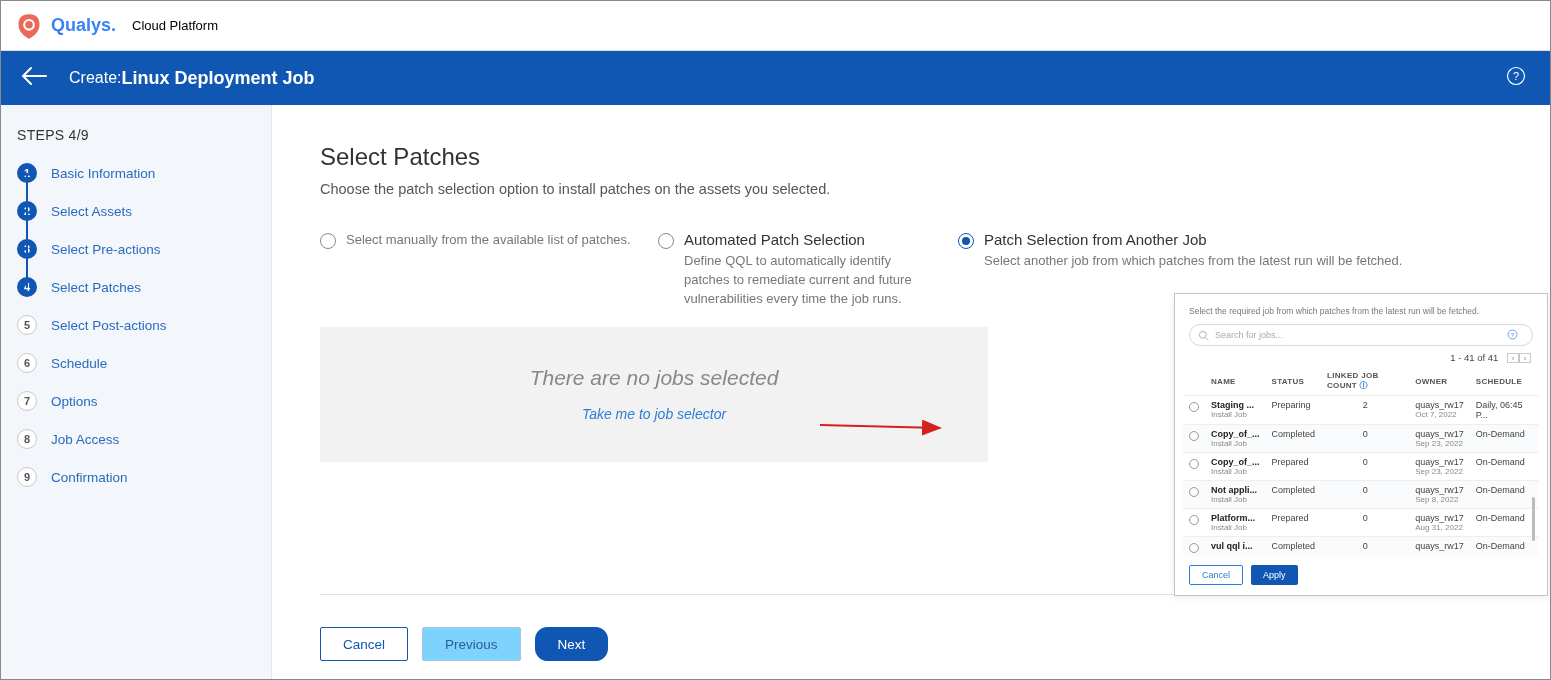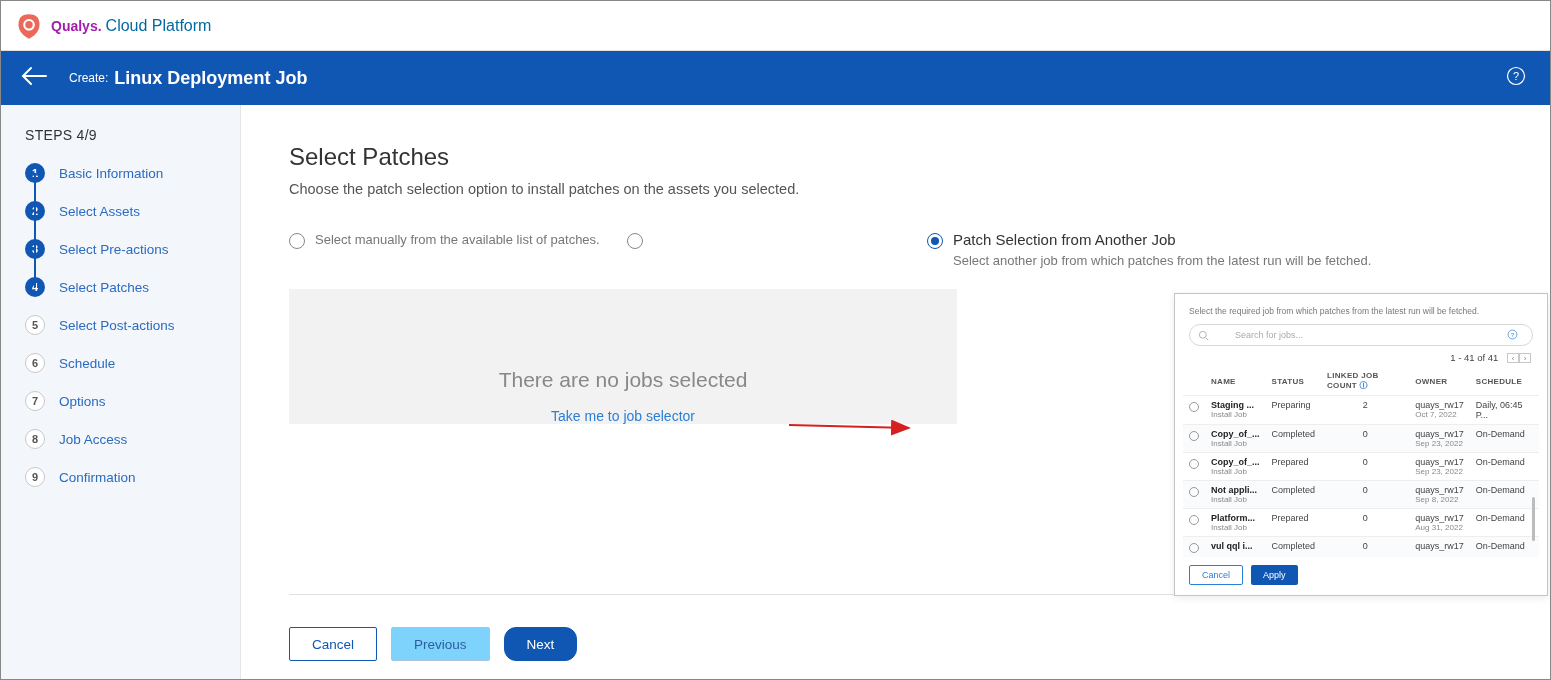--- a/index.html
+++ b/index.html
@@ -19,46 +19,46 @@
     background: #fff;
     border-bottom: 1px solid #e0e0e0;
     display: flex;
     align-items: center;
     padding: 0 14px;
   }
   .brand-logo {
     width: 28px; height: 28px;
     margin-right: 8px;
   }
-  .brand-name { font-size: 14px; font-weight: 600; color: #a21caf; }
-  .brand-sub { font-size: 16px; color: #0369a1; margin-left: 4px; }
+  .brand-name { font-size: 18px; font-weight: 600; color: #3b82f6; }
+  .brand-sub { font-size: 13px; color: #000000; margin-left: 16px; }
 
   
   .blue-header {
     background: #1057b3;
     height: 54px;
     display: flex;
     align-items: center;
     color: #fff;
     padding: 0 20px;
     position: relative;
   }
   .back-arrow { margin-right: 22px; cursor: pointer; }
-  .blue-title-prefix { font-size: 12px; font-weight: 400; margin-right: 6px; }
+  .blue-title-prefix { font-size: 16px; font-weight: 400; }
   .blue-title-main { font-size: 18px; font-weight: 700; }
   .help-circle { position: absolute; right: 24px; top: 50%; transform: translateY(-50%); cursor: pointer; }
 
   
   .layout { display: flex; height: calc(100% - 104px); }
 
   
   .sidebar {
-    width: 240px;
+    width: 271px;
     background: #f3f6fb;
-    padding: 22px 24px;
+    padding: 22px 16px;
     border-right: 1px solid #e5e5e5;
   }
   .steps-label { font-size: 14px; color: #333; letter-spacing: .3px; margin-bottom: 20px; }
   .step-list { position: relative; }
   .step-item {
     display: flex;
     align-items: center;
     margin-bottom: 18px;
     cursor: pointer;
   }
@@ -107,22 +107,23 @@
   .radio-btn.selected { border-color: #1057b3; }
   .radio-dot { width:8px; height:8px; border-radius:50%; background:#1057b3; }
   .radio-label { font-size: 15px; color: #333; margin-bottom: 4px; }
   .radio-desc { font-size: 13px; color: #777; line-height: 1.45; }
 
   .gray-panel {
     background: #f2f2f2;
     width: 668px;
     height: 135px;
     display: flex; flex-direction: column;
-    align-items: center; justify-content: flex-end;
+    align-items: center; justify-content: center;
     gap: 16px;
+    font-style: italic;
   }
   .gray-panel-title { font-size: 21px; color: #888; }
   .gray-panel-link { font-size: 14px; color: #2b7ed6; cursor: pointer; }
 
   .footer-buttons {
     border-top: 1px solid #e0e0e0;
     padding-top: 32px;
     display: flex;
     gap: 14px;
     margin-top: auto;
@@ -147,21 +148,21 @@
     box-shadow: 0 2px 8px rgba(0,0,0,0.08);
     padding: 12px 8px 10px 8px;
     font-size: 10.5px;
   }
   .popup-title { font-size: 13px; color: #333; margin: 0 6px 4px 6px; }
   .popup-sub { font-size: 8.5px; color: #777; margin: 0 6px 8px 6px; }
   .popup-search {
     margin: 0 6px 6px 6px;
     border: 1px solid #d8d8d8; border-radius: 12px;
     height: 22px; display:flex; align-items:center; padding: 0 8px;
-    font-size: 9px; color: #aaa; gap: 20px;
+    font-size: 9px; color: #aaa;
   }
   .popup-search svg { margin-right: 6px; }
   .popup-search-help { margin-left:auto; color:#2b7ed6; font-size:10px; }
   .popup-count { text-align:right; font-size:9.5px; color:#444; margin: 6px 8px 4px 0; }
   .pager { display:inline-flex; gap:0; margin-left:6px; vertical-align:middle; }
   .pager span { width:12px; height:10px; border:1px solid #c8c8c8; display:flex; align-items:center; justify-content:center; font-size:8px; color:#888; }
 
   .popup-table { width: 100%; border-collapse: collapse; }
   .popup-table th {
     font-size: 8px; color:#555; text-align:left; font-weight:600;
@@ -265,20 +266,24 @@
 
     <div class="radio-row" id="radio-row">
         <div class="radio-col">
           <div class="radio-btn"></div>
           <div>
             <div class="radio-desc">Select manually from the available list of patches.</div>
           </div>
         </div>
         <div class="radio-col">
           <div class="radio-btn"></div>
+          <div>
+            <div class="radio-label">Automated Patch Selection</div>
+            <div class="radio-desc">Define QQL to automatically identify patches to remediate current and future vulnerabilities every time the job runs.</div>
+          </div>
         </div>
         <div class="radio-col">
           <div class="radio-btn selected">
             <div class="radio-dot"></div>
           </div>
           <div>
             <div class="radio-label">Patch Selection from Another Job</div>
             <div class="radio-desc">Select another job from which patches from the latest run will be fetched.</div>
           </div>
         </div>

